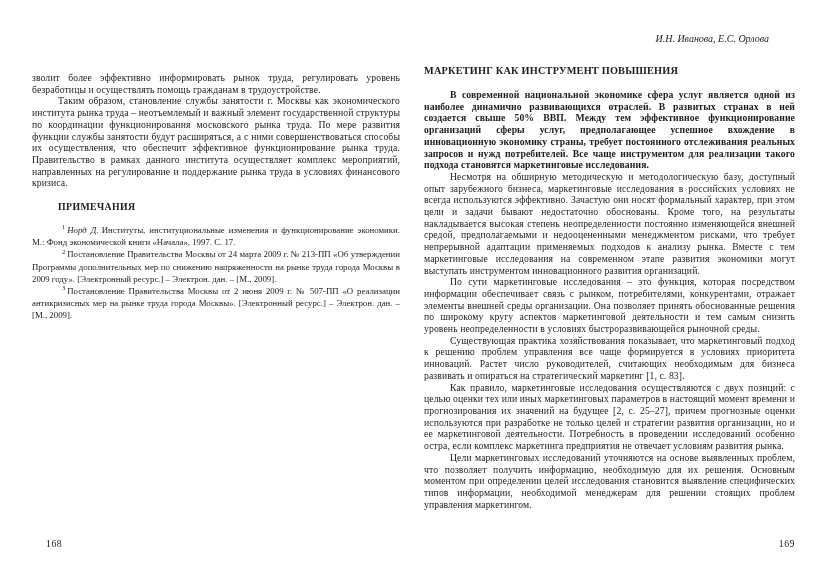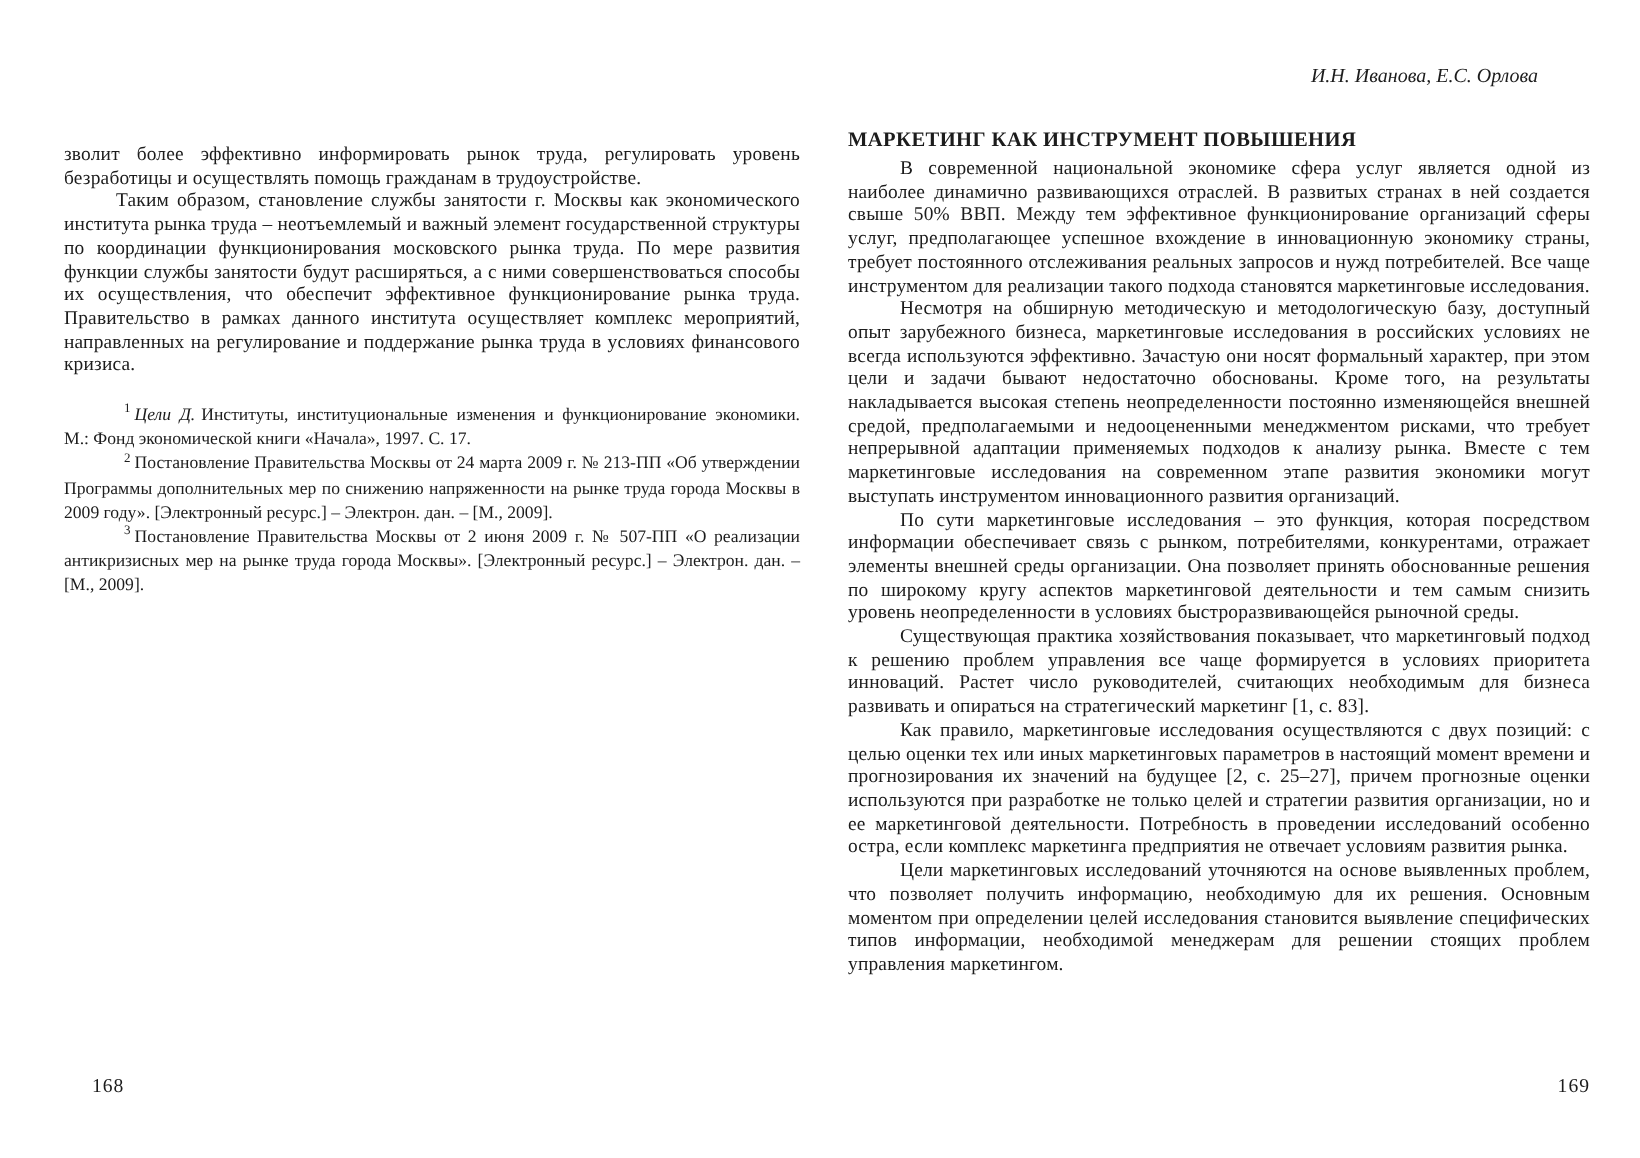--- a/index.html
+++ b/index.html
@@ -70,45 +70,46 @@
     padding-right: 26px;
     line-height: 12px;
   }
   .title {
     margin: 19px 0 0 0;
     font-size: 10.3px;
     font-weight: bold;
     line-height: 13px;
     letter-spacing: 0.2px;
   }
-  .body-start { margin-top: 2px; }
+  .body-start { margin-top: 12px; font-weight: bold; }
 
   .page-num {
     position: absolute;
     bottom: 30px;
     font-size: 9.8px;
     letter-spacing: 0.5px;
   }
   .page-num-left  { left: 14px; }
   .page-num-right { right: 0px; }
 </style>
 </head>
 <body>
 
 <div class="spread">
 
   <section class="page page-left">
     <div class="page-body-left">
       <p class="par">зволит более эффективно информировать рынок труда, регулировать уровень безработицы и осуществлять помощь гражданам в трудоустройстве.</p>
       <p class="par indent">Таким образом, становление службы занятости г. Москвы как экономического института рынка труда – неотъемлемый и важный элемент государственной структуры по координации функционирования московского рынка труда. По мере развития функции службы занятости будут расширяться, а с ними совершенствоваться способы их осуществления, что обеспечит эффективное функционирование рынка труда. Правительство в рамках данного института осуществляет комплекс мероприятий, направленных на регулирование и поддержание рынка труда в условиях финансового кризиса.</p>
 
+      <h3 class="notes-heading">ПРИМЕЧАНИЯ</h3>
 
       <div class="footnotes">
         <p class="footnote">
-          <sup>1</sup><span class="fn-author">Цели Д.</span><span>Институты, институциональные изменения и функционирование экономики. М.: Фонд экономической книги «Начала», 1997. С. 17.</span>
+          <sup>1</sup><span class="fn-author">Норд Д.</span><span>Институты, институциональные изменения и функционирование экономики. М.: Фонд экономической книги «Начала», 1997. С. 17.</span>
         </p>
         <p class="footnote">
           <sup>2</sup><span>Постановление Правительства Москвы от 24 марта 2009 г. № 213-ПП «Об утверждении Программы дополнительных мер по снижению напряженности на рынке труда города Москвы в 2009 году». [Электронный ресурс.] – Электрон. дан. – [М., 2009].</span>
         </p>
         <p class="footnote">
           <sup>3</sup><span>Постановление Правительства Москвы от 2 июня 2009 г. № 507-ПП «О реализации антикризисных мер на рынке труда города Москвы». [Электронный ресурс.] – Электрон. дан. – [М., 2009].</span>
         </p>
       </div>
     </div>
 

